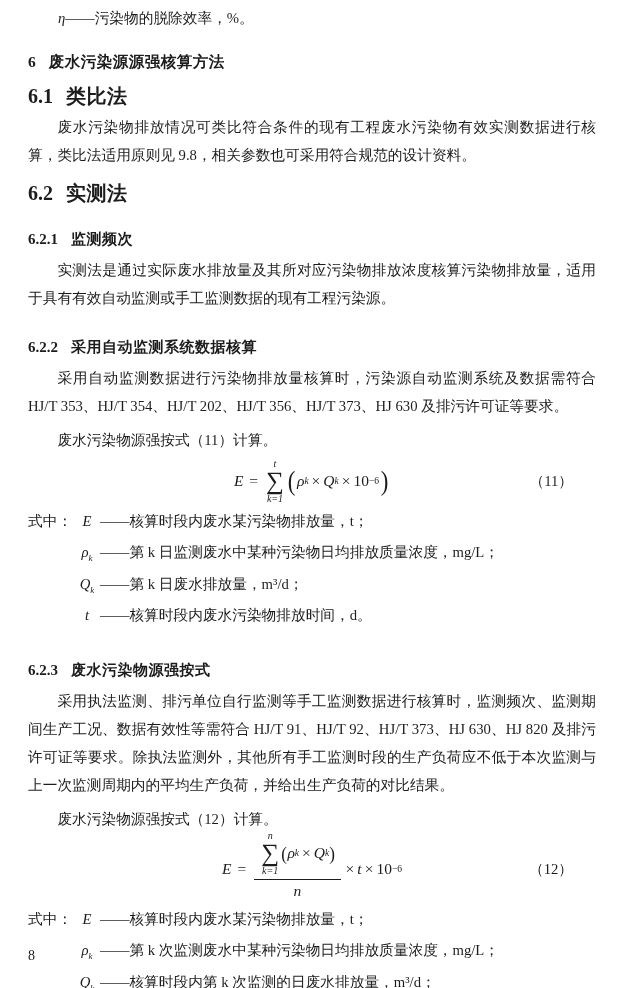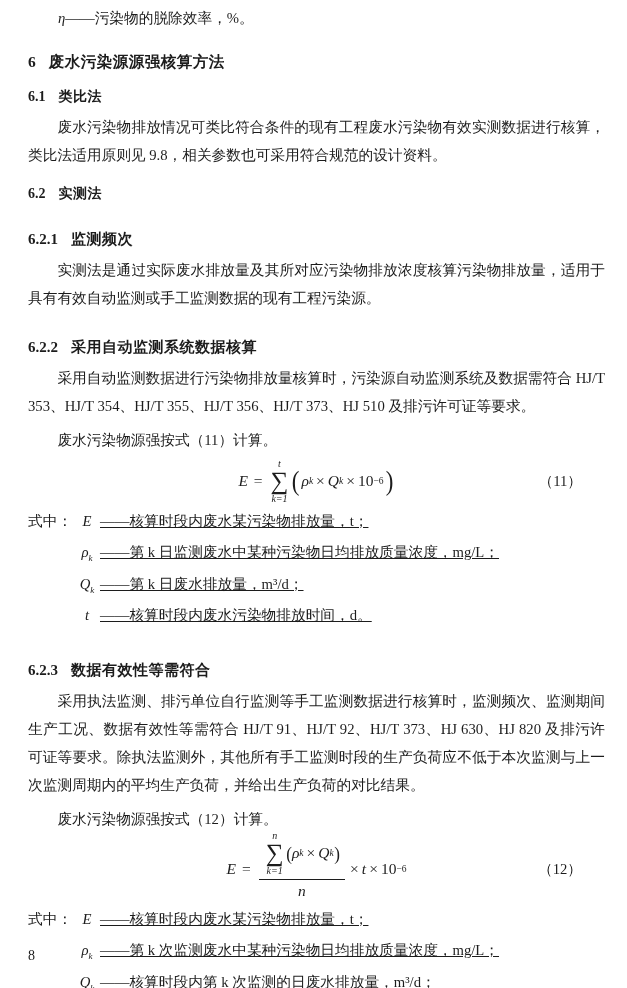--- a/index.html
+++ b/index.html
@@ -13,21 +13,21 @@
     color: #1c1c1c;
     font-family: "Liberation Serif", "DejaVu Serif", serif;
     font-size: 14.7px;
     overflow: hidden;
   }
   .page {
     position: relative;
     box-sizing: border-box;
     width: 627px;
     height: 988px;
-    padding: 4px 22px 0 28px;
+    padding: 4px 31px 0 28px;
   }
   
   .sym-line {
     padding-left: 30px;
     line-height: 29px;
     margin: 0;
   }
   .greek { font-style: italic; }
   p.body-par {
     margin: 6px 0 0 0;
@@ -47,21 +47,21 @@
     font-family: "Liberation Serif", "DejaVu Serif", serif;
     margin-right: 13px;
     font-weight: 700;
   }
   .heading .h-title {
     font-family: "Liberation Sans", "DejaVu Sans", sans-serif;
     font-weight: 700;
     letter-spacing: 0.5px;
   }
   .h-l1 { margin-top: 18px; font-size: 15.5px; }
-  .h-l2 { margin-top: 14px; font-size: 14px; }
+  .h-l2 { margin-top: 14px; font-size: 20px; }
   .h-l3 { margin-top: 24px; font-size: 15px; }
   
   .formula-block {
     position: relative;
     display: flex;
     justify-content: center;
     align-items: center;
     margin: 2px 0;
   }
   .fb-11 { min-height: 50px; }
@@ -136,21 +136,21 @@
     align-items: flex-start;
   }
   .def-label { flex: none; width: 46px; }
   .def-sym {
     flex: none;
     min-width: 26px;
     text-align: center;
     font-style: italic;
   }
   .def-sym sub { font-size: 9px; font-style: italic; }
-  .def-desc { flex: 1; text-decoration: underline; }
+  .def-desc { flex: 1; }
   
   .page-number {
     position: absolute;
     left: 28px;
     bottom: 24px;
     font-size: 14px;
   }
 </style>
 </head>
 <body>
@@ -181,21 +181,21 @@
     <span class="h-title">监测频次</span>
   </div>
 
   <p class="body-par">实测法是通过实际废水排放量及其所对应污染物排放浓度核算污染物排放量，适用于具有有效自动监测或手工监测数据的现有工程污染源。</p>
 
   <div class="heading h-l3">
     <span class="h-num">6.2.2</span>
     <span class="h-title">采用自动监测系统数据核算</span>
   </div>
 
-  <p class="body-par">采用自动监测数据进行污染物排放量核算时，污染源自动监测系统及数据需符合 HJ/T 353、HJ/T 354、HJ/T 355、HJ/T 356、HJ/T 373、HJ 510 及排污许可证等要求。</p>
+  <p class="body-par">采用自动监测数据进行污染物排放量核算时，污染源自动监测系统及数据需符合 HJ/T 353、HJ/T 354、HJ/T 202、HJ/T 356、HJ/T 373、HJ 630 及排污许可证等要求。</p>
   <p class="body-par single">废水污染物源强按式（11）计算。</p>
 
   <div class="formula-block fb-11">
     <div class="formula">
       <span class="fv">E</span>
       <span class="fo eqs">=</span>
       <span class="sum">
         <span class="sum-top">t</span>
         <span class="sigma">∑</span>
         <span class="sum-bot">k=1</span>
@@ -232,21 +232,21 @@
     </div>
     <div class="def-row">
       <span class="def-label"></span>
       <span class="def-sym"><span>t</span><sub></sub></span>
       <span class="def-desc">——核算时段内废水污染物排放时间，d。</span>
     </div>
   </div>
 
   <div class="heading h-l3">
     <span class="h-num">6.2.3</span>
-    <span class="h-title">数据有效性等需符合</span>
+    <span class="h-title">废水污染物源强按式</span>
   </div>
 
   <p class="body-par">采用执法监测、排污单位自行监测等手工监测数据进行核算时，监测频次、监测期间生产工况、数据有效性等需符合 HJ/T 91、HJ/T 92、HJ/T 373、HJ 630、HJ 820 及排污许可证等要求。除执法监测外，其他所有手工监测时段的生产负荷应不低于本次监测与上一次监测周期内的平均生产负荷，并给出生产负荷的对比结果。</p>
   <p class="body-par single">废水污染物源强按式（12）计算。</p>
 
   <div class="formula-block fb-12">
     <div class="formula">
       <span class="fv">E</span>
       <span class="fo eqs">=</span>
       <span class="frac">

